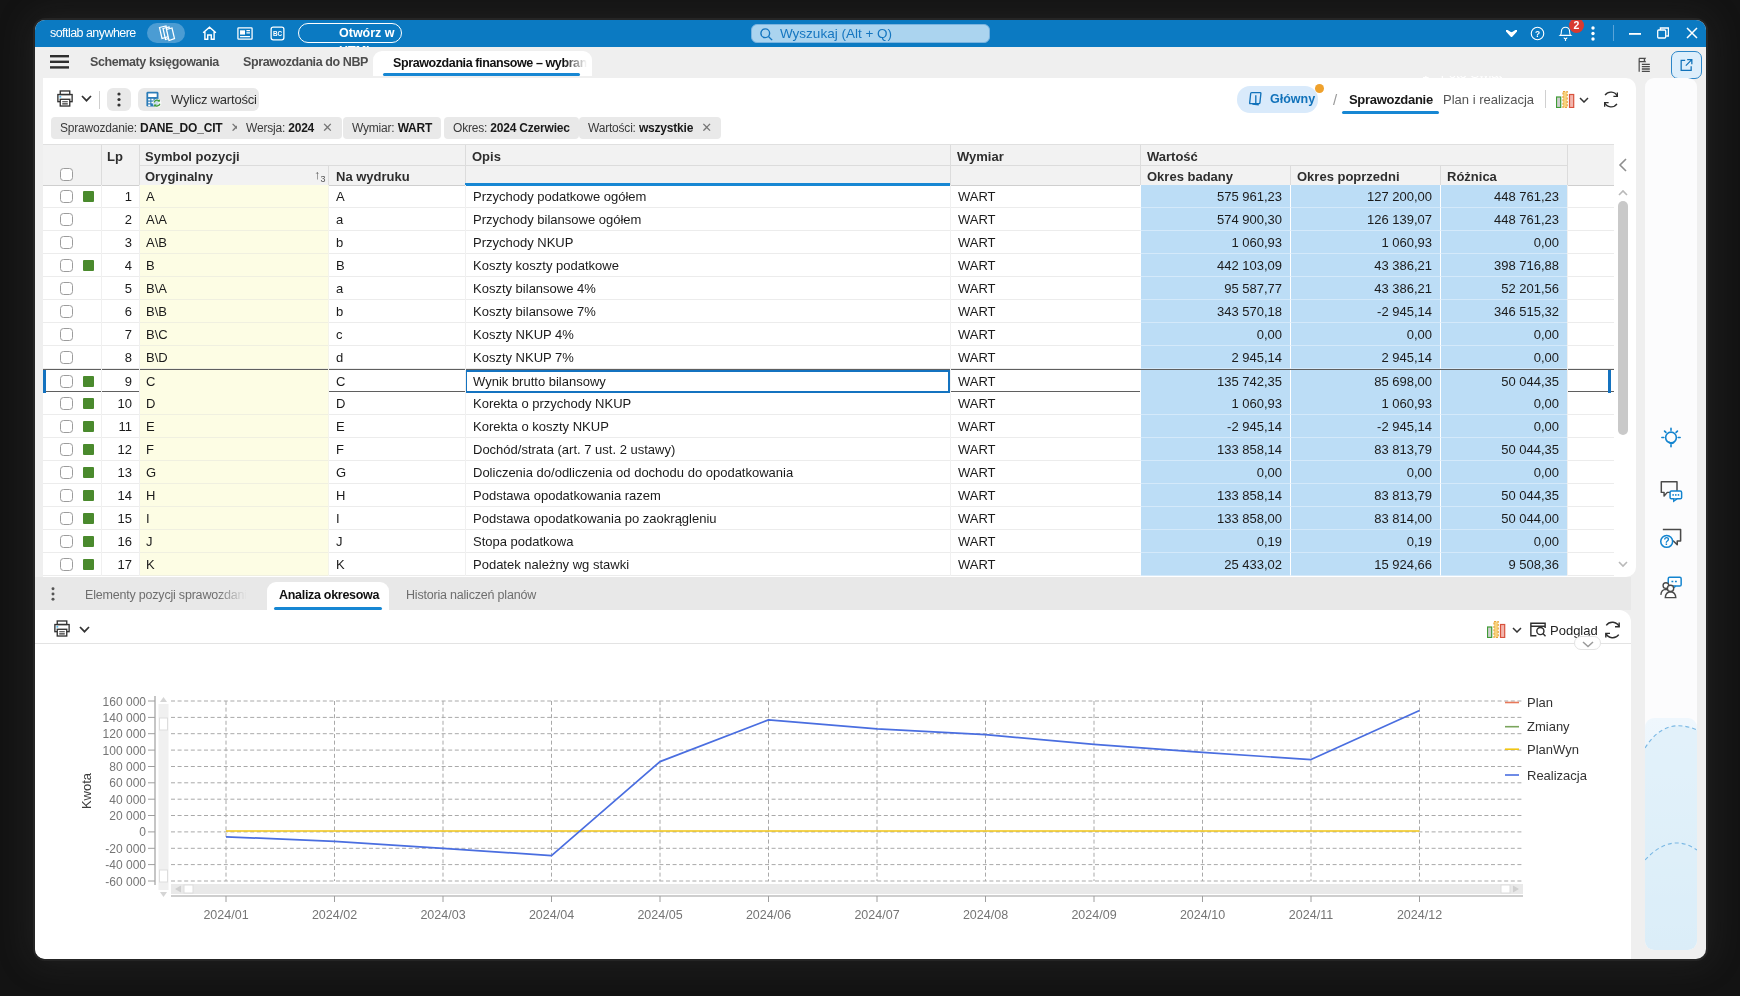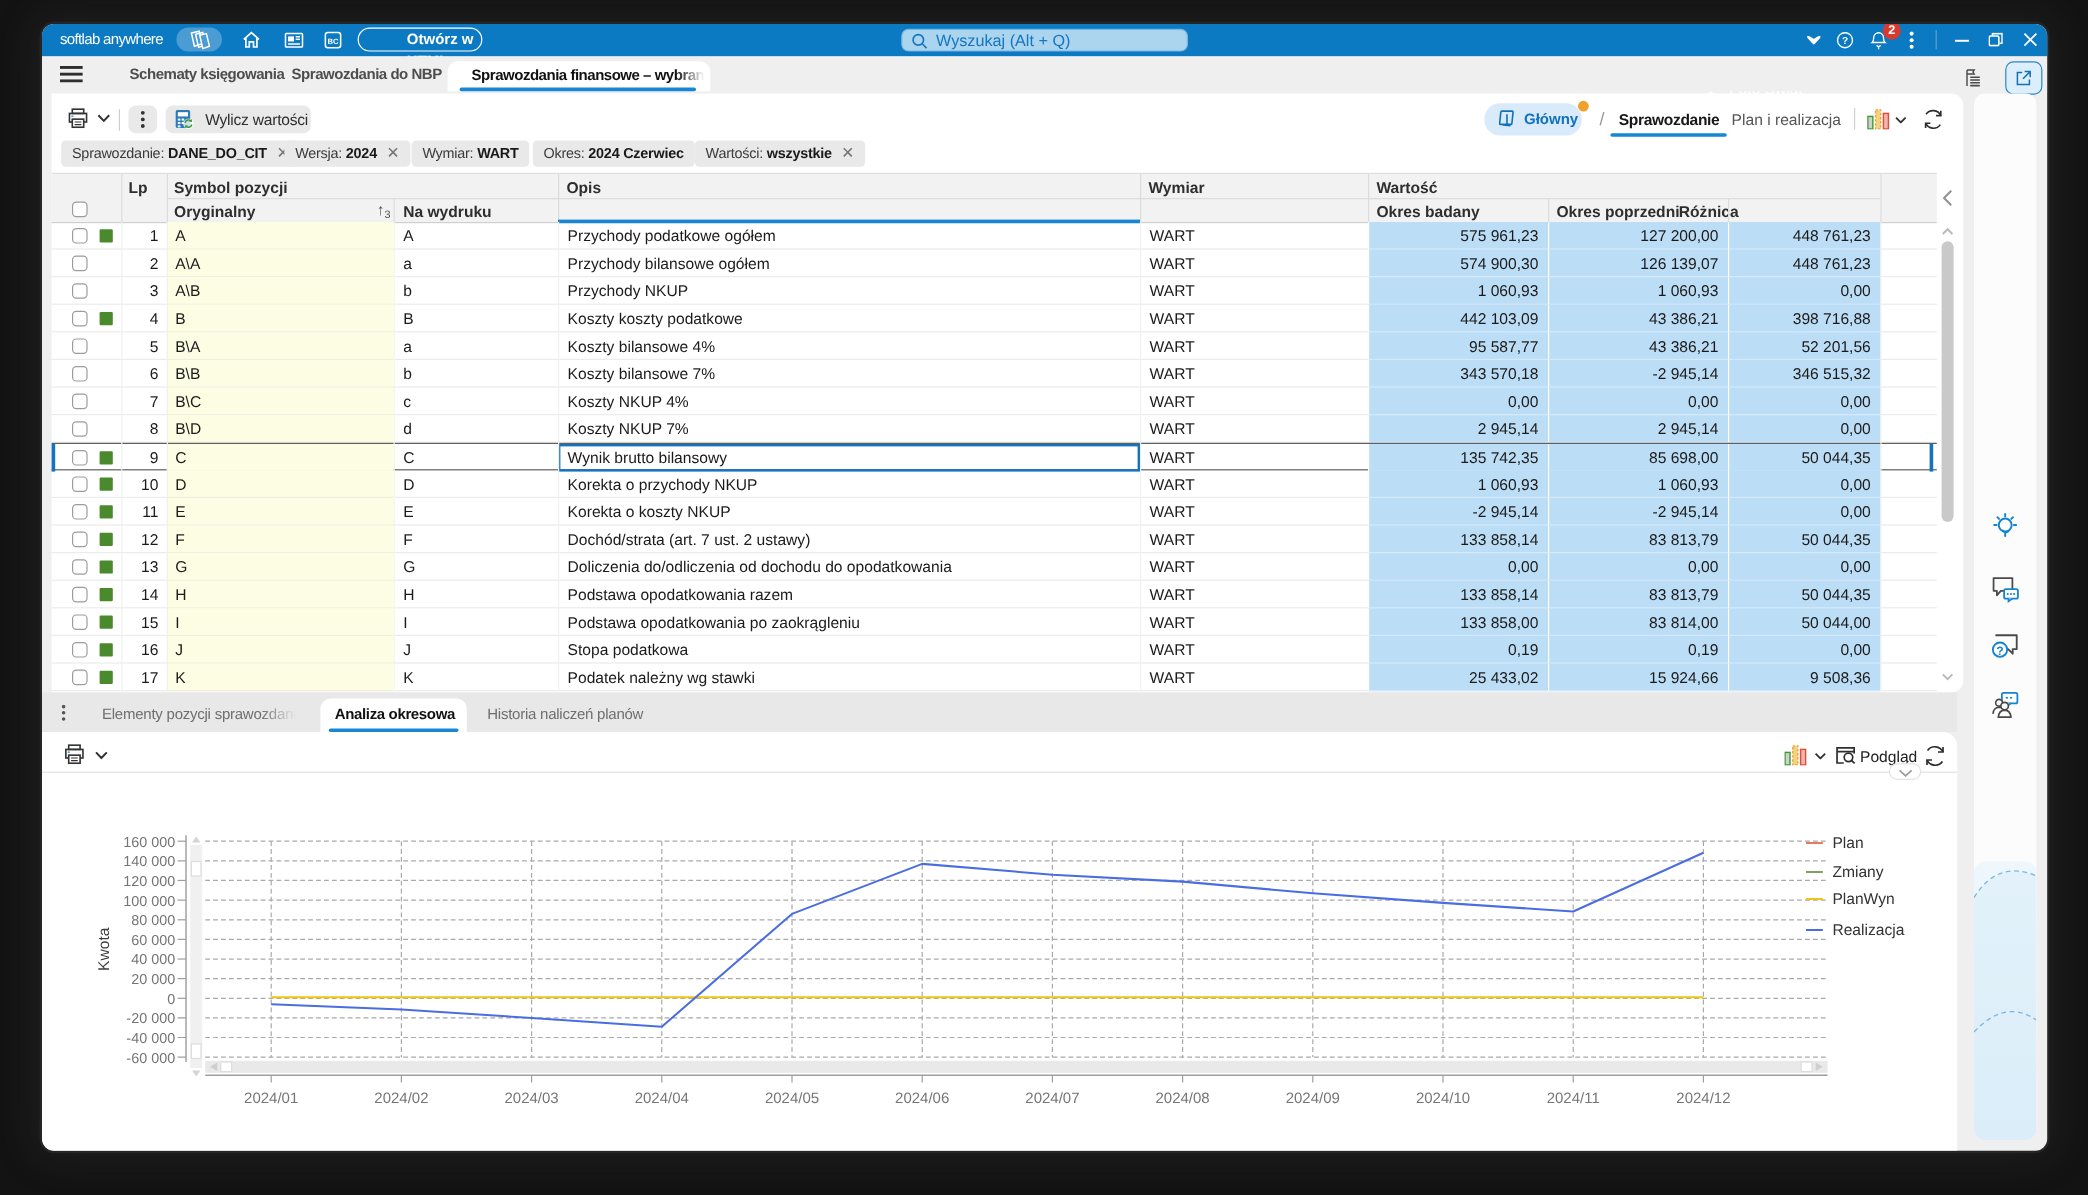--- a/index.html
+++ b/index.html
@@ -167,21 +167,21 @@
         <path d="M1 1 L11 11 M11 1 L1 11"></path>
       </svg>
   </div>
 
   <div class="tabbar">
     <svg class="abs" style="left:15px;top:8px" width="19" height="14" viewBox="0 0 19 14" fill="#2e2e2e">
       <rect width="19" height="2.4"></rect>
         <rect y="5.6" width="19" height="2.4"></rect>
         <rect y="11.2" width="19" height="2.4"></rect>
     </svg>
-    <div class="tabtxt" style="left:73px">Schematy księgowania</div>
+    <div class="tabtxt" style="left:55px">Schematy księgowania</div>
     <div class="tabtxt" style="left:208px">Sprawozdania do NBP</div>
     <div class="activetab">
         <div class="t">Sprawozdania finansowe – wybrany ok</div>
         <div class="ul"></div>
       </div>
   </div>
 
   <svg class="abs" style="left:1601px;top:37px" width="17" height="16" viewBox="0 0 24 24" fill="none" stroke="#4a4a4a" stroke-width="1.8">
     <path d="M4 2 V22 M4 2 H13 L11.5 4.5 13 7 H4"></path>
     <path d="M8 11 H20 M8 14.5 H20 M8 18 H20 M8 21.5 H20" stroke-width="2"></path>
@@ -270,21 +270,21 @@
       <div class="lbl" style="left:64px;top:4px;">Lp</div>
       <div class="lbl" style="left:102px;top:4px;">Symbol pozycji</div>
       <div class="lbl" style="left:429px;top:4px;">Opis</div>
       <div class="lbl" style="left:914px;top:4px;">Wymiar</div>
       <div class="lbl" style="left:1104px;top:4px;">Wartość</div>
       <div class="lbl" style="left:102px;top:24px;">Oryginalny</div>
       <div class="lbl" style="left:271px;top:22px;font-weight:400;color:#555;font-size:13px;">↑<span style="font-size:9px;vertical-align:-3px">3</span></div>
       <div class="lbl" style="left:293px;top:24px;">Na wydruku</div>
       <div class="lbl" style="left:1104px;top:24px;">Okres badany</div>
       <div class="lbl" style="left:1254px;top:24px;">Okres poprzedni</div>
-      <div class="lbl" style="left:1356px;top:24px;">Różnica</div>
+      <div class="lbl" style="left:1404px;top:24px;">Różnica</div>
       <span class="cbx" style="left:17px;top:23px;"></span>
 
       <div class="vline" style="left:58px;top:0;height:40.5px"></div>
       <div class="vline" style="left:96px;top:0;height:40.5px"></div>
       <div class="vline" style="left:285px;top:20px;height:20.5px"></div>
       <div class="vline" style="left:422px;top:0;height:40.5px"></div>
       <div class="vline" style="left:907px;top:0;height:40.5px"></div>
       <div class="vline" style="left:1097px;top:0;height:40.5px"></div>
       <div class="vline" style="left:1247px;top:20px;height:20.5px"></div>
       <div class="vline" style="left:1397px;top:20px;height:20.5px"></div>

